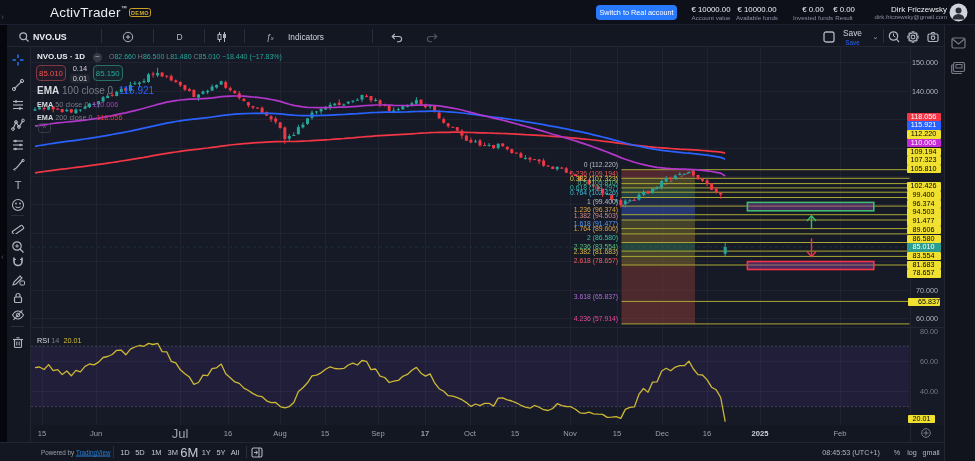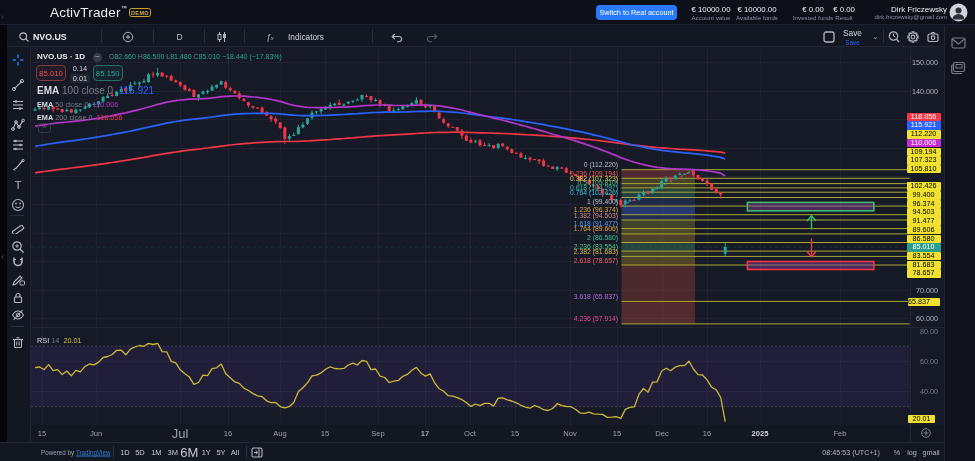--- a/index.html
+++ b/index.html
@@ -442,21 +442,21 @@
     <div style="position:absolute;left:906.5px;top:191.0px;width:34px;height:8.6px;background:#f0e130;border-radius:1px;color:#000;font-size:7.2px;line-height:8.6px;text-align:center;">99.400</div>
     <div style="position:absolute;left:906.5px;top:199.7px;width:34px;height:8.6px;background:#f0e130;border-radius:1px;color:#000;font-size:7.2px;line-height:8.6px;text-align:center;">96.374</div>
     <div style="position:absolute;left:906.5px;top:208.4px;width:34px;height:8.6px;background:#f0e130;border-radius:1px;color:#000;font-size:7.2px;line-height:8.6px;text-align:center;">94.503</div>
     <div style="position:absolute;left:906.5px;top:217.1px;width:34px;height:8.6px;background:#f0e130;border-radius:1px;color:#000;font-size:7.2px;line-height:8.6px;text-align:center;">91.477</div>
     <div style="position:absolute;left:906.5px;top:225.8px;width:34px;height:8.6px;background:#f0e130;border-radius:1px;color:#000;font-size:7.2px;line-height:8.6px;text-align:center;">89.606</div>
     <div style="position:absolute;left:906.5px;top:234.5px;width:34px;height:8.6px;background:#f0e130;border-radius:1px;color:#000;font-size:7.2px;line-height:8.6px;text-align:center;">86.580</div>
     <div style="position:absolute;left:906.5px;top:243.2px;width:34px;height:8.6px;background:#2a9d8f;border-radius:1px;color:#fff;font-size:7.2px;line-height:8.6px;text-align:center;">85.010</div>
     <div style="position:absolute;left:906.5px;top:251.9px;width:34px;height:8.6px;background:#f0e130;border-radius:1px;color:#000;font-size:7.2px;line-height:8.6px;text-align:center;">83.554</div>
     <div style="position:absolute;left:906.5px;top:260.6px;width:34px;height:8.6px;background:#f0e130;border-radius:1px;color:#000;font-size:7.2px;line-height:8.6px;text-align:center;">81.683</div>
     <div style="position:absolute;left:906.5px;top:269.3px;width:34px;height:8.6px;background:#f0e130;border-radius:1px;color:#000;font-size:7.2px;line-height:8.6px;text-align:center;">78.657</div>
-    <div style="position:absolute;left:908px;top:297.7px;width:32px;height:8.6px;background:#f0e130;border-radius:1px;color:#000;font-size:7.2px;line-height:8.6px;text-align:left;">65.837</div>
+    <div style="position:absolute;left:908px;top:297.7px;width:32px;height:8.6px;background:#f0e130;border-radius:1px;color:#000;font-size:7.2px;line-height:8.6px;text-align:right;">65.837</div>
     <div style="position:absolute;left:908px;top:414.7px;width:27px;height:8.6px;background:#f0e130;border-radius:1px;color:#000;font-size:7.2px;line-height:8.6px;text-align:center;">20.01</div>
     <div style="position:absolute;right:357px;top:164.1952px;transform:translateY(-50%);font-size:6.8px;color:#b9bdc9;font-weight:400;white-space:nowrap;">0 (112.220)</div>
     <div style="position:absolute;right:357px;top:172.78904px;transform:translateY(-50%);font-size:6.8px;color:#f0544f;font-weight:400;white-space:nowrap;">0.236 (109.194)</div>
     <div style="position:absolute;right:357px;top:178.10268000000002px;transform:translateY(-50%);font-size:6.8px;color:#e0cf4a;font-weight:400;white-space:nowrap;">0.382 (107.323)</div>
     <div style="position:absolute;right:357px;top:182.39959999999996px;transform:translateY(-50%);font-size:6.8px;color:#53b987;font-weight:400;white-space:nowrap;">0.5 (105.810)</div>
     <div style="position:absolute;right:357px;top:186.69652000000002px;transform:translateY(-50%);font-size:6.8px;color:#35b9ab;font-weight:400;white-space:nowrap;">0.618 (104.297)</div>
     <div style="position:absolute;right:357px;top:192.01015999999998px;transform:translateY(-50%);font-size:6.8px;color:#3cbcd4;font-weight:400;white-space:nowrap;">0.764 (102.426)</div>
     <div style="position:absolute;right:357px;top:200.60399999999998px;transform:translateY(-50%);font-size:6.8px;color:#b9bdc9;font-weight:400;white-space:nowrap;">1 (99.400)</div>
     <div style="position:absolute;right:357px;top:209.19783999999999px;transform:translateY(-50%);font-size:6.8px;color:#e0a23f;font-weight:400;white-space:nowrap;">1.236 (96.374)</div>
     <div style="position:absolute;right:357px;top:214.51148px;transform:translateY(-50%);font-size:6.8px;color:#cf8a8a;font-weight:400;white-space:nowrap;">1.382 (94.503)</div>

